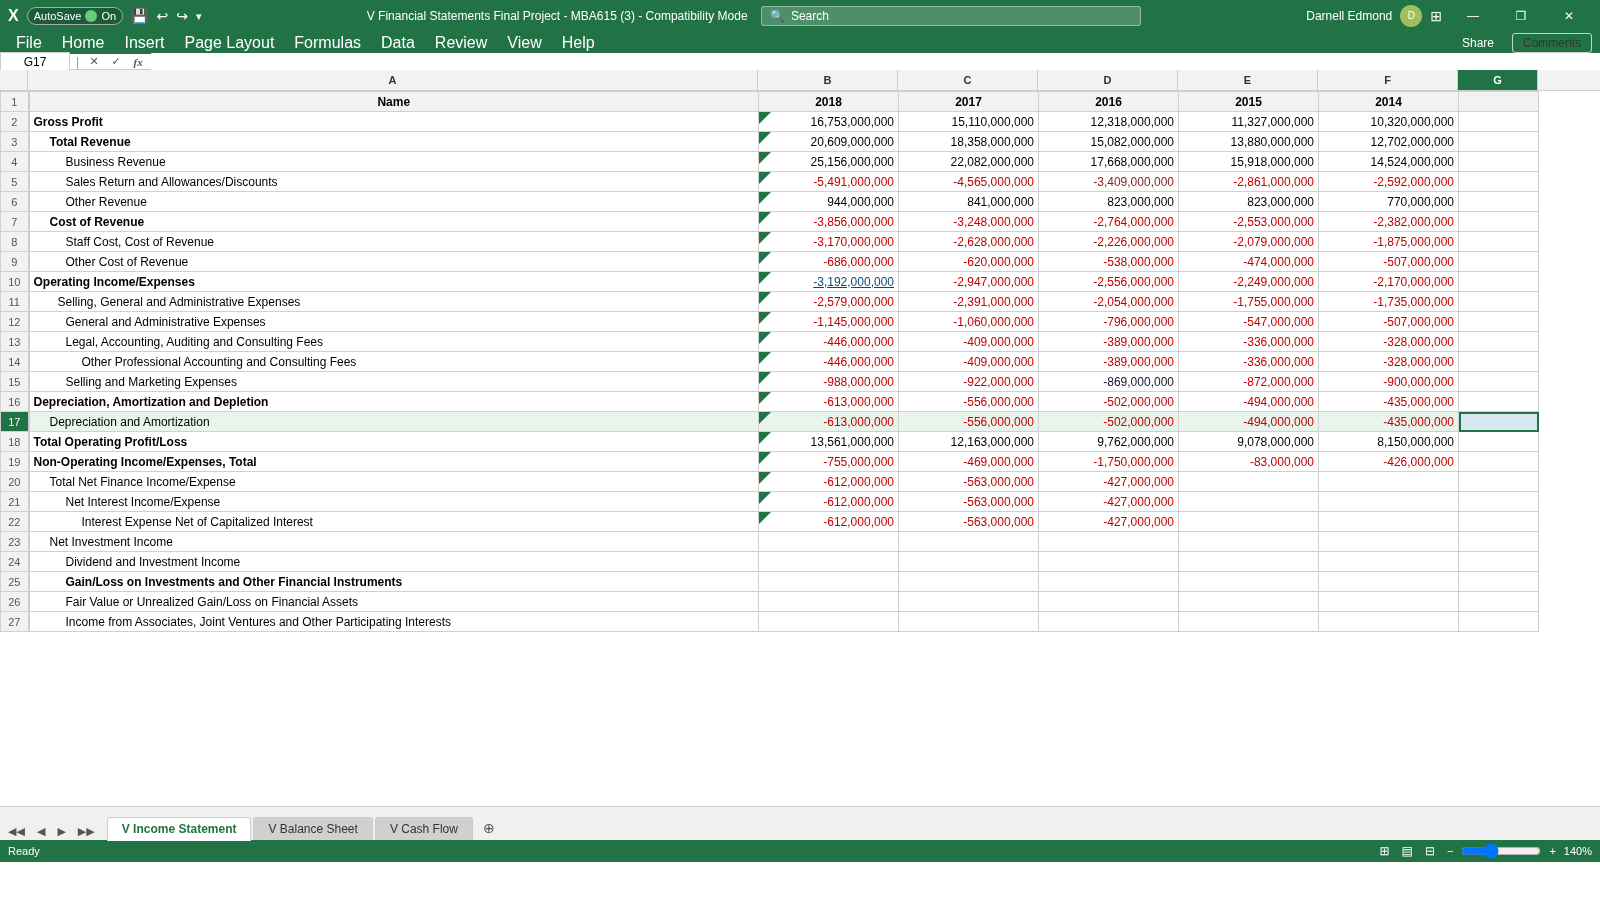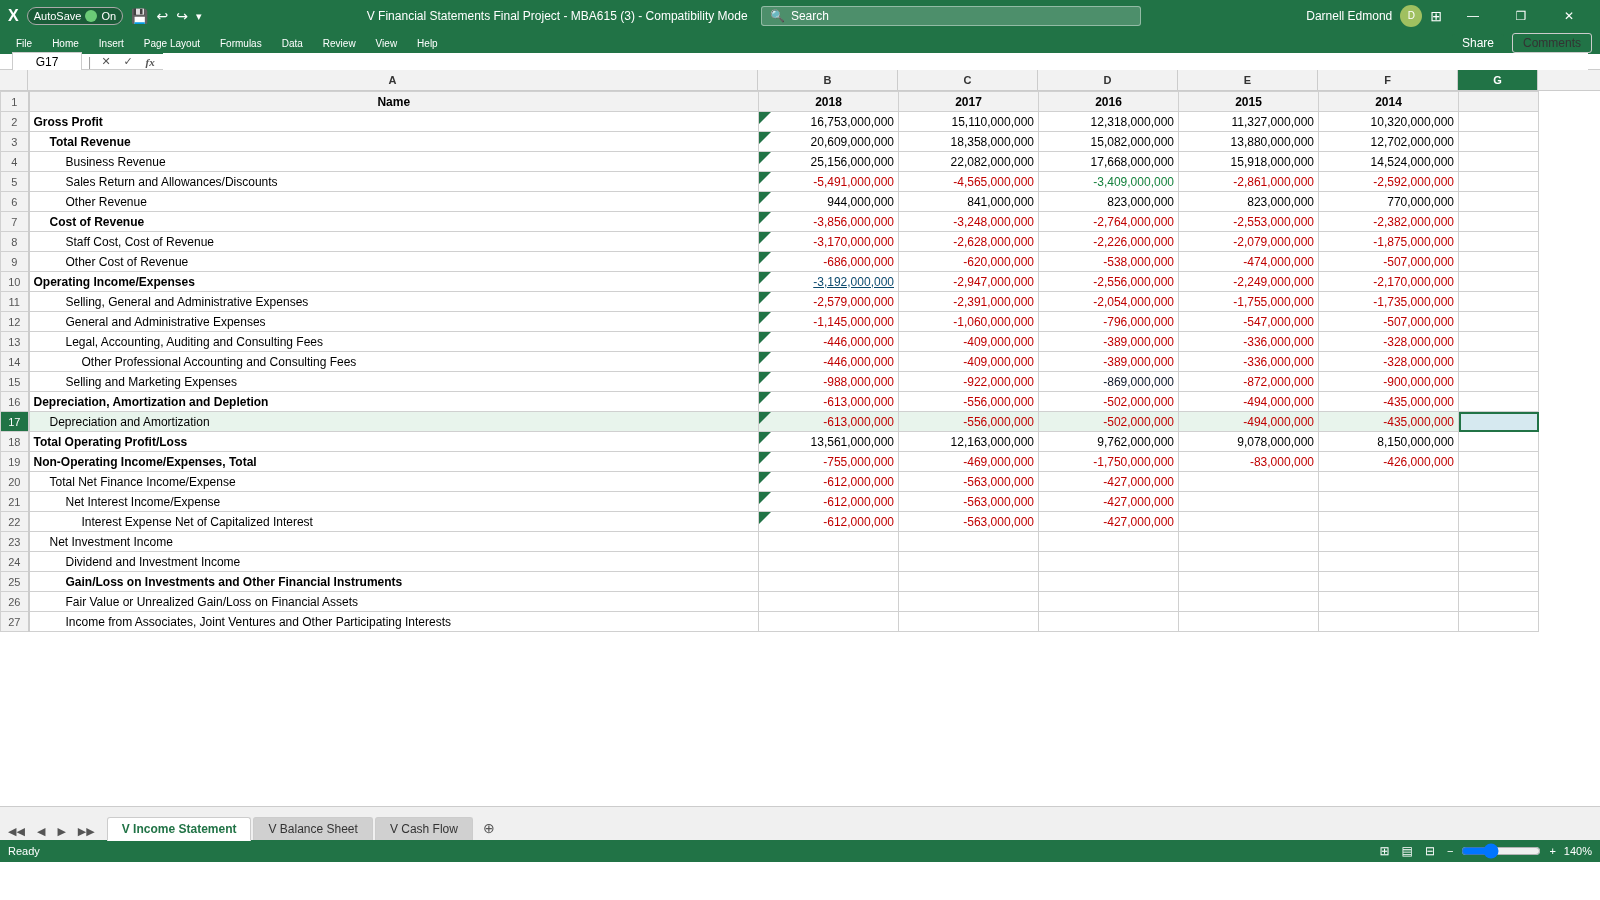--- a/index.html
+++ b/index.html
@@ -54,21 +54,21 @@
     #menu-bar {
       height: 22px;
       background: #217346;
       display: flex;
       align-items: center;
       padding: 0 8px;
       gap: 4px;
     }
     .menu-item {
       color: white;
-      font-size: 10px;
+      font-size: 16px;
       padding: 2px 8px;
       cursor: pointer;
       border-radius: 2px;
     }
     .share-btn {
       background: #217346;
       color: white;
       padding: 2px 10px;
       border-radius: 3px;
       font-size: 12px;
@@ -86,21 +86,21 @@
       border-radius: 3px;
     }
 
     
     #formula-bar {
       height: 16px;
       background: #fff;
       border-bottom: 1px solid #ccc;
       display: flex;
       align-items: center;
-      padding: 0 12px;
+      padding: 0 0;
       gap: 4px;
     }
     .cell-ref {
       width: 70px;
       border: 1px solid #ccc;
       padding: 2px 4px;
       font-size: 12px;
       text-align: center;
     }
     .formula-sep { color: #999; padding: 0 2px; }
@@ -367,21 +367,21 @@
             <td class="col-d" style="position: relative;">17,668,000,000</td>
             <td class="col-e" style="position: relative;">15,918,000,000</td>
             <td class="col-f" style="position: relative;">14,524,000,000</td>
             <td class="col-g"></td>
           </tr>
           <tr>
             <td class="row-num">5</td>
             <td class="col-a" style="padding-left: 36px;">Sales Return and Allowances/Discounts</td>
             <td class="col-b" style="position: relative; color: rgb(192, 0, 0);">-5,491,000,000<span style="position: absolute; top: 0px; left: 0px; width: 0px; height: 0px; border-width: 6px; border-style: solid; border-color: rgb(33, 115, 70) transparent transparent rgb(33, 115, 70);"></span></td>
             <td class="col-c" style="position: relative; color: rgb(192, 0, 0);">-4,565,000,000</td>
-            <td class="col-d" style="position: relative; color: #15803d;">-3,409,000,000</td>
+            <td class="col-d" style="position: relative; color: #7f1d1d;">-3,409,000,000</td>
             <td class="col-e" style="position: relative; color: rgb(192, 0, 0);">-2,861,000,000</td>
             <td class="col-f" style="position: relative; color: rgb(192, 0, 0);">-2,592,000,000</td>
             <td class="col-g"></td>
           </tr>
           <tr>
             <td class="row-num">6</td>
             <td class="col-a" style="padding-left: 36px;">Other Revenue</td>
             <td class="col-b" style="position: relative;">944,000,000<span style="position: absolute; top: 0px; left: 0px; width: 0px; height: 0px; border-width: 6px; border-style: solid; border-color: rgb(33, 115, 70) transparent transparent rgb(33, 115, 70);"></span></td>
             <td class="col-c" style="position: relative;">841,000,000</td>
             <td class="col-d" style="position: relative;">823,000,000</td>
@@ -424,21 +424,21 @@
             <td class="col-a" style="font-weight: bold;">Operating Income/Expenses</td>
             <td class="col-b" style="position: relative; color: #0c4a6e; text-decoration: underline;">-3,192,000,000<span style="position: absolute; top: 0px; left: 0px; width: 0px; height: 0px; border-width: 6px; border-style: solid; border-color: rgb(33, 115, 70) transparent transparent rgb(33, 115, 70);"></span></td>
             <td class="col-c" style="position: relative; color: rgb(192, 0, 0);">-2,947,000,000</td>
             <td class="col-d" style="position: relative; color: rgb(192, 0, 0);">-2,556,000,000</td>
             <td class="col-e" style="position: relative; color: rgb(192, 0, 0);">-2,249,000,000</td>
             <td class="col-f" style="position: relative; color: rgb(192, 0, 0);">-2,170,000,000</td>
             <td class="col-g"></td>
           </tr>
           <tr>
             <td class="row-num">11</td>
-            <td class="col-a" style="padding-left: 36px;">Selling, General and Administrative Expenses</td>
+            <td class="col-a" style="padding-left: 28px;">Selling, General and Administrative Expenses</td>
             <td class="col-b" style="position: relative; color: rgb(192, 0, 0);">-2,579,000,000<span style="position: absolute; top: 0px; left: 0px; width: 0px; height: 0px; border-width: 6px; border-style: solid; border-color: rgb(33, 115, 70) transparent transparent rgb(33, 115, 70);"></span></td>
             <td class="col-c" style="position: relative; color: rgb(192, 0, 0);">-2,391,000,000</td>
             <td class="col-d" style="position: relative; color: rgb(192, 0, 0);">-2,054,000,000</td>
             <td class="col-e" style="position: relative; color: rgb(192, 0, 0);">-1,755,000,000</td>
             <td class="col-f" style="position: relative; color: rgb(192, 0, 0);">-1,735,000,000</td>
             <td class="col-g"></td>
           </tr>
           <tr>
             <td class="row-num">12</td>
             <td class="col-a" style="padding-left: 36px;">General and Administrative Expenses</td>

